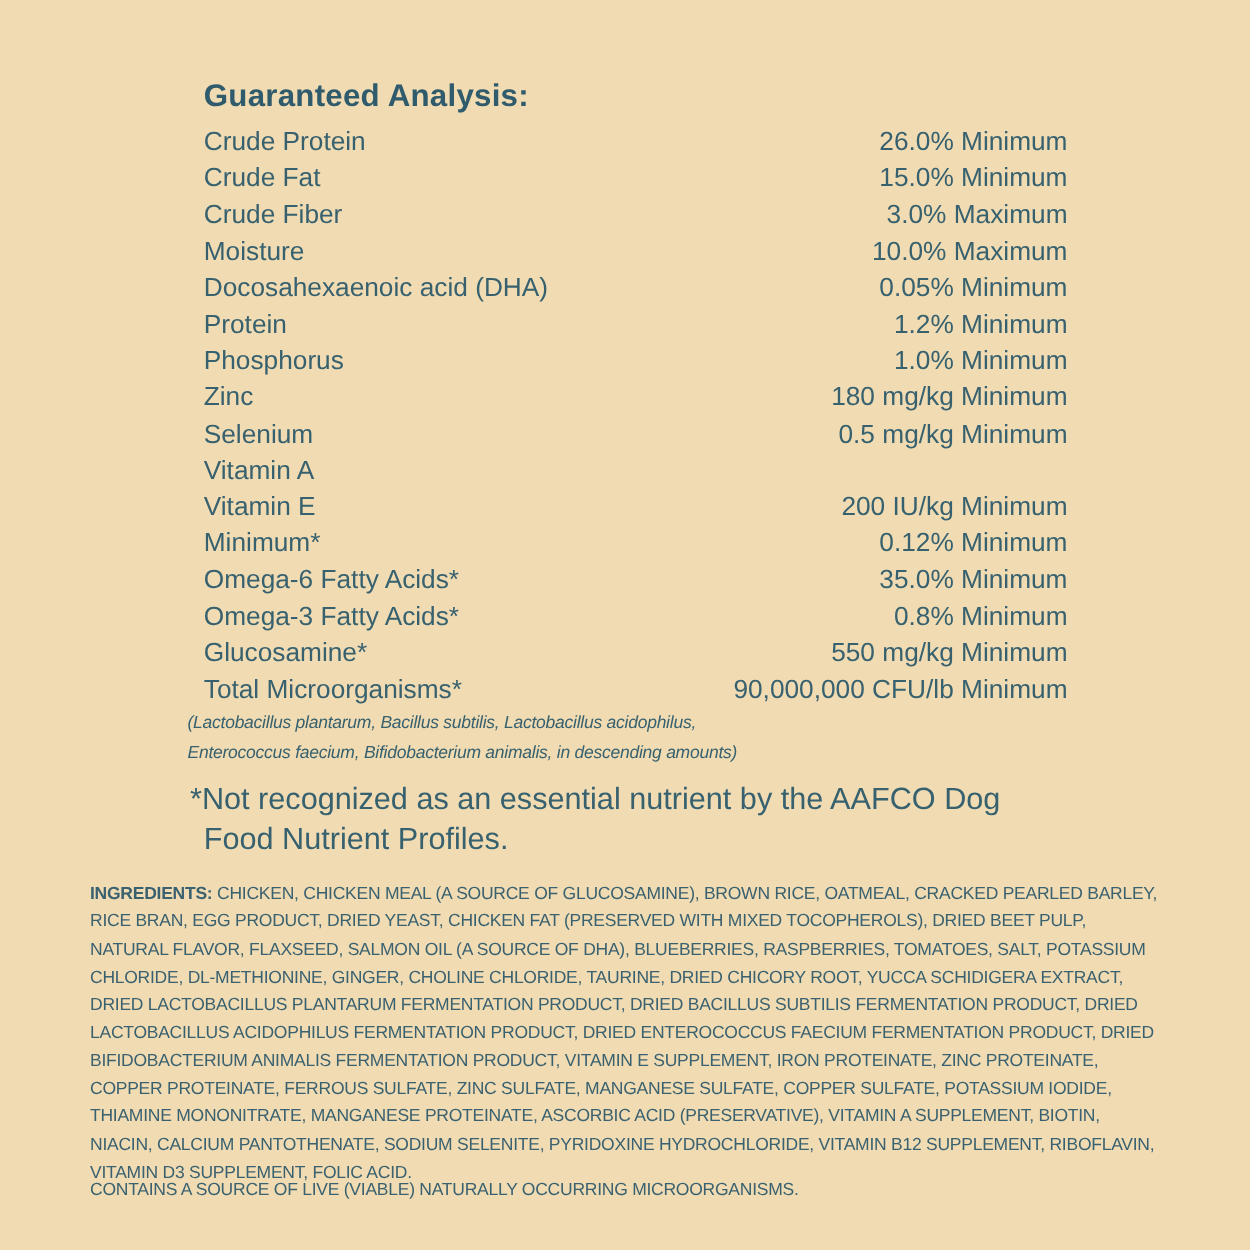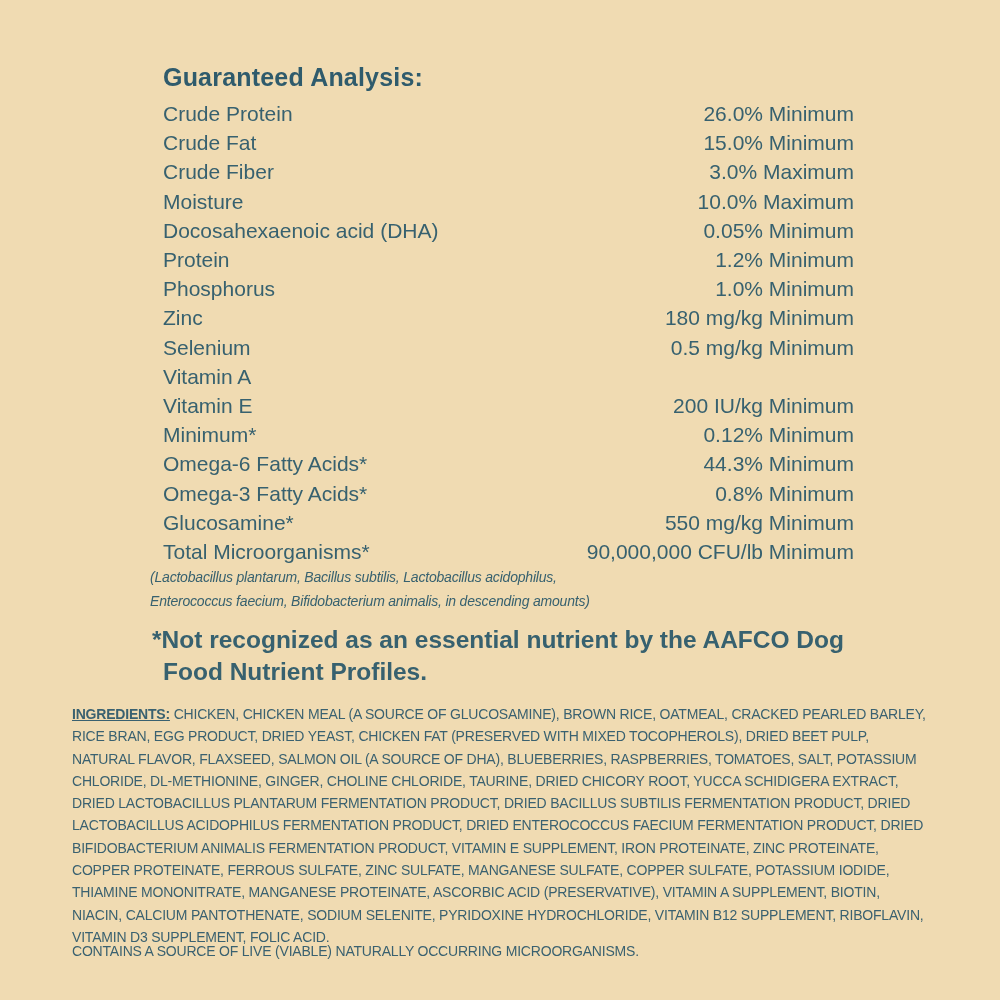--- a/index.html
+++ b/index.html
@@ -58,36 +58,34 @@
     position: absolute;
     left: 163px;
     top: 624px;
     margin: 0;
     font-size: 24.5px;
     line-height: 31.5px;
   }
   .asterisk-note .hang {
     text-indent: -11px;
     display: block;
-    font-weight: bold;
   }
   .ingredients {
     position: absolute;
     left: 72px;
     top: 703px;
     width: 858px;
     margin: 0;
     font-size: 14px;
     line-height: 22.3px;
     letter-spacing: -0.2px;
     color: #3a6170;
   }
   .ingredients .ing-label {
     font-weight: 700;
-    text-decoration: underline;
   }
   .contains-note {
     position: absolute;
     left: 72px;
     top: 940px;
     width: 858px;
     margin: 0;
     font-size: 14px;
     line-height: 22.3px;
     letter-spacing: -0.2px;
@@ -144,21 +142,21 @@
     <div class="ga-row">
         <span class="nutrient">Vitamin E</span>
         <span class="value">200 IU/kg Minimum</span>
       </div>
     <div class="ga-row">
         <span class="nutrient">Minimum*</span>
         <span class="value">0.12% Minimum</span>
       </div>
     <div class="ga-row">
         <span class="nutrient">Omega-6 Fatty Acids*</span>
-        <span class="value">44.3% Minimum</span>
+        <span class="value">35.0% Minimum</span>
       </div>
     <div class="ga-row">
         <span class="nutrient">Omega-3 Fatty Acids*</span>
         <span class="value">0.8% Minimum</span>
       </div>
     <div class="ga-row">
         <span class="nutrient">Glucosamine*</span>
         <span class="value">550 mg/kg Minimum</span>
       </div>
     <div class="ga-row">

